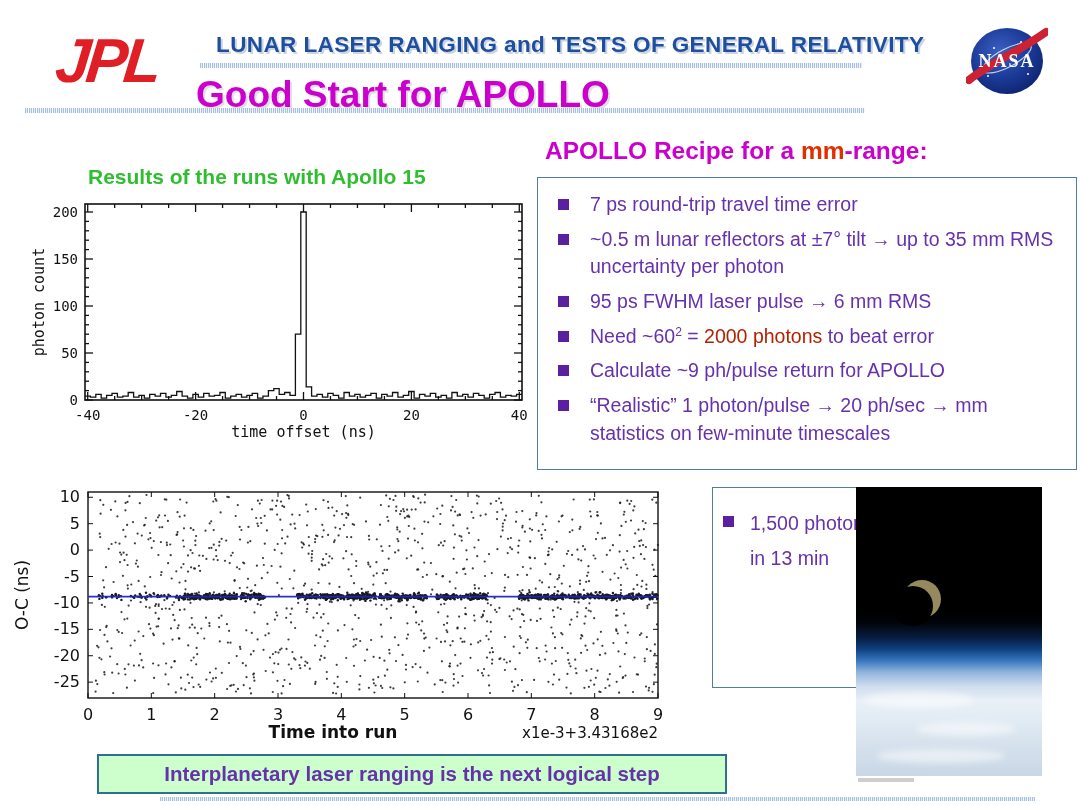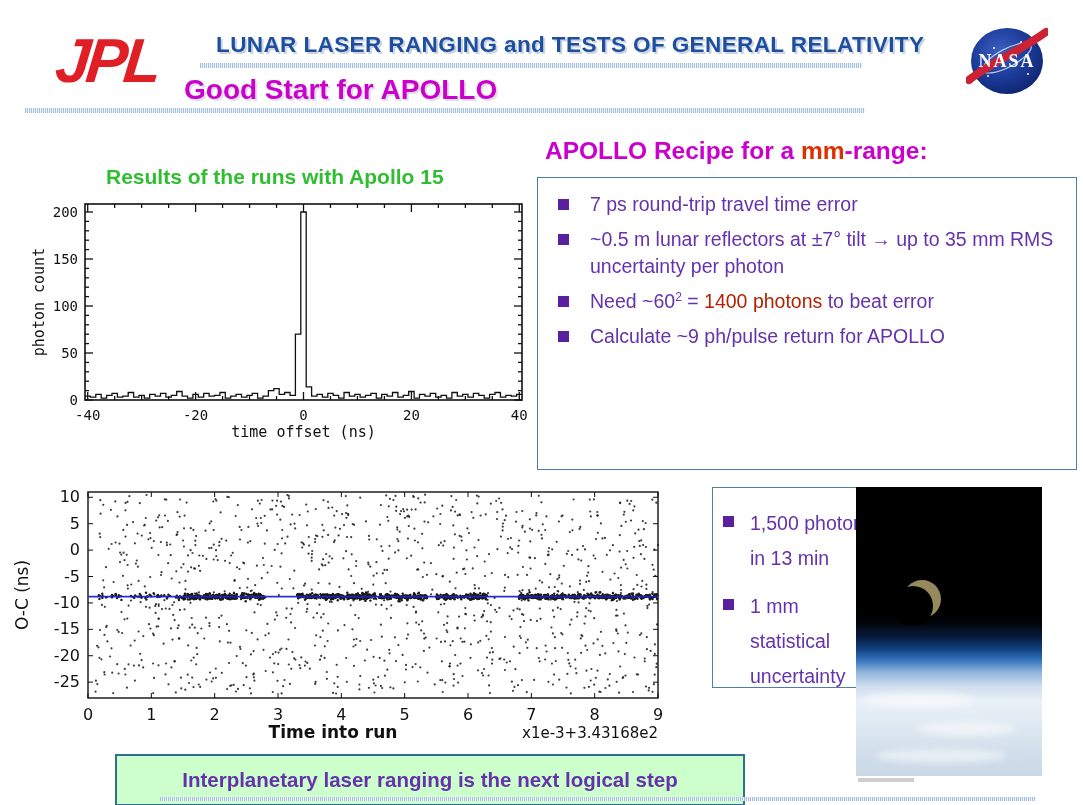--- a/index.html
+++ b/index.html
@@ -6,29 +6,29 @@
   #slide{position:relative;width:1083px;height:805px;background:#fff;overflow:hidden;
          font-family:"Liberation Sans",sans-serif;}
 
   
   .jpl-logo{position:absolute;left:56px;top:30px;font-size:62px;font-weight:900;font-style:italic;
             color:#df1e26;letter-spacing:-4px;transform:skewX(-6deg);line-height:1;}
   .main-title{position:absolute;left:216px;top:32px;font-size:22.5px;font-weight:bold;color:#1d4f9e;
               letter-spacing:.4px;text-shadow:2px 2px 0 rgba(160,175,205,.55);white-space:nowrap;}
   .hatch{background:repeating-linear-gradient(90deg,#a8c0e0 0 1px,#e4ecf6 1px 2px,#a8c0e0 2px 3px,#f6f9fc 3px 4px);}
   .rule1{position:absolute;left:200px;top:63px;width:662px;height:5px;}
-  .sub-title{position:absolute;left:184px;top:74px;font-size:28px;font-weight:bold;color:#cc00cc;
+  .sub-title{position:absolute;left:196px;top:74px;font-size:37px;font-weight:bold;color:#cc00cc;
              text-shadow:2px 2px 0 rgba(185,185,205,.45);white-space:nowrap;}
   .rule2{position:absolute;left:25px;top:108px;width:840px;height:5px;}
   .rule3{position:absolute;left:160px;top:797px;width:875px;height:4px;}
   .nasa{position:absolute;left:966px;top:26px;}
 
   
   .green-h{position:absolute;font-size:21px;font-weight:bold;color:#2fbe2f;white-space:nowrap;}
-  .gh1{left:106px;top:165px;}
+  .gh1{left:88px;top:165px;}
   .gh2{left:93px;top:462px;}
 
   
   .chartsvg{position:absolute;}
   #chart1{left:30px;top:190px;}
   #chart2{left:10px;top:486px;}
   .t-mono{font-family:"DejaVu Sans Mono",monospace;fill:#111;}
   .t-sans{font-family:"DejaVu Sans",sans-serif;fill:#111;}
 
   
@@ -49,21 +49,21 @@
   .stats-box .sq{margin-top:10px;margin-right:16px;margin-left:2px;}
 
   
   .earth{position:absolute;left:856px;top:487px;width:186px;height:289px;
      background:linear-gradient(180deg,#000 0%,#000 43%,#010409 47%,#071c3e 52%,#0e3f7e 56%,
        #3575bd 60%,#8fb3dc 64%,#cfdded 69%,#e9f0f7 74%,#e2ecf4 80%,#d4e0ec 90%,#c9d7e6 100%);}
   .earth .cloud{position:absolute;background:rgba(255,255,255,.5);border-radius:50%;filter:blur(3px);}
   .credit{position:absolute;left:858px;top:778px;width:56px;height:4px;background:#b9b9b9;opacity:.7;}
 
   
-  .banner{position:absolute;left:115px;top:754px;width:630px;height:52px;background:#ccffcc;
+  .banner{position:absolute;left:97px;top:754px;width:630px;height:40px;background:#ccffcc;
           border:2px solid #2f6f8f;box-sizing:border-box;display:flex;align-items:center;justify-content:center;}
   .banner span{color:#6632ac;font-size:20.5px;font-weight:bold;white-space:nowrap;}
 </style>
 </head>
 <body>
 
 <div id="slide">
 
   <div class="jpl-logo">JPL</div>
   <div class="main-title">LUNAR LASER RANGING and TESTS OF GENERAL RELATIVITY</div>
@@ -2851,38 +2851,42 @@
       <li>
           <span class="sq"></span>
           <span class="txt"><span>7 ps round-trip travel time error</span></span>
         </li>
       <li>
           <span class="sq"></span>
           <span class="txt"><span>~0.5 m lunar reflectors at ±7° tilt → up to 35 mm RMS uncertainty per photon</span></span>
         </li>
       <li>
           <span class="sq"></span>
-          <span class="txt"><span>Need ~60</span><span class="sup">2</span><span> = </span><span class="red2">1400 photons</span><span> to beat error</span></span>
+          <span class="txt"><span>95 ps FWHM laser pulse → 6 mm RMS</span></span>
+        </li>
+      <li>
+          <span class="sq"></span>
+          <span class="txt"><span>Need ~60</span><span class="sup">2</span><span> = </span><span class="red2">2000 photons</span><span> to beat error</span></span>
         </li>
       <li>
           <span class="sq"></span>
           <span class="txt"><span>Calculate ~9 ph/pulse return for APOLLO</span></span>
+        </li>
+      <li>
+          <span class="sq"></span>
+          <span class="txt"><span>“Realistic” 1 photon/pulse → 20 ph/sec → mm statistics on few-minute timescales</span></span>
         </li>
     </ul>
   </div>
 
   <div class="stats-box">
     <ul class="blist">
       <li>
           <span class="sq"></span>
           <span class="txt">1,500 photons in 13 min</span>
-        </li>
-      <li>
-          <span class="sq"></span>
-          <span class="txt">1 mm statistical uncertainty</span>
         </li>
     </ul>
   </div>
 
   <div class="earth">
     <svg width="186" height="289">
       <circle cx="66" cy="112" r="19" fill="#96895e"></circle>
       <circle cx="57" cy="119" r="20" fill="#000"></circle>
     </svg>
     <div class="cloud" style="left:8px;top:205px;width:110px;height:16px;"></div>

